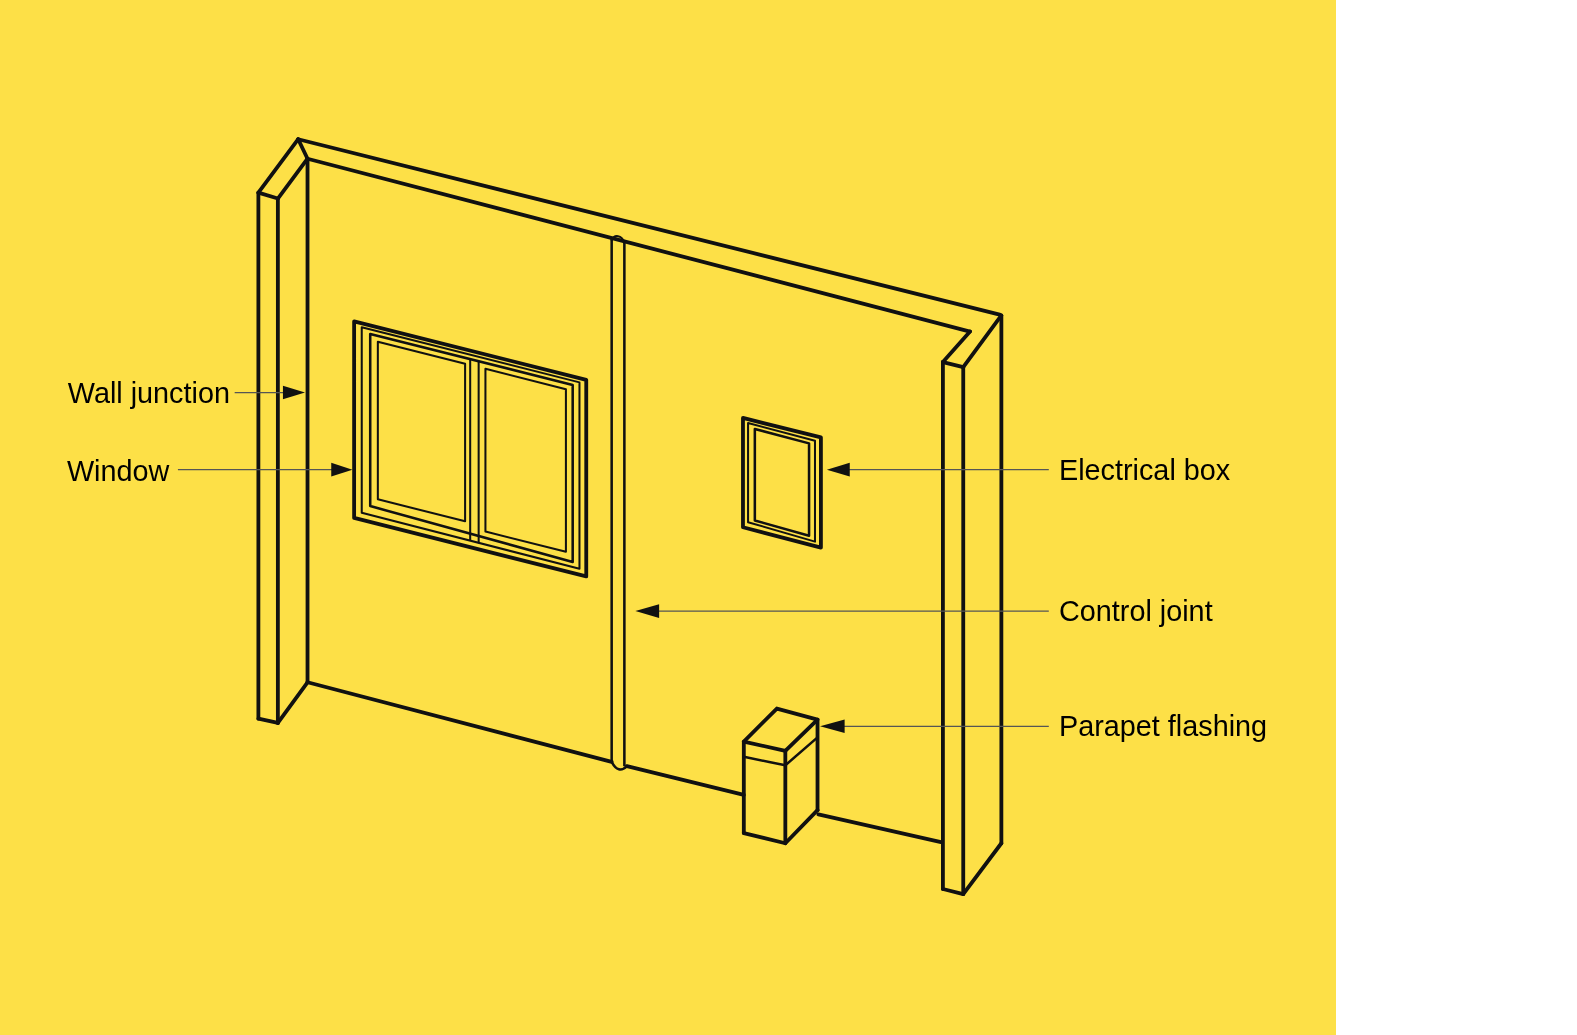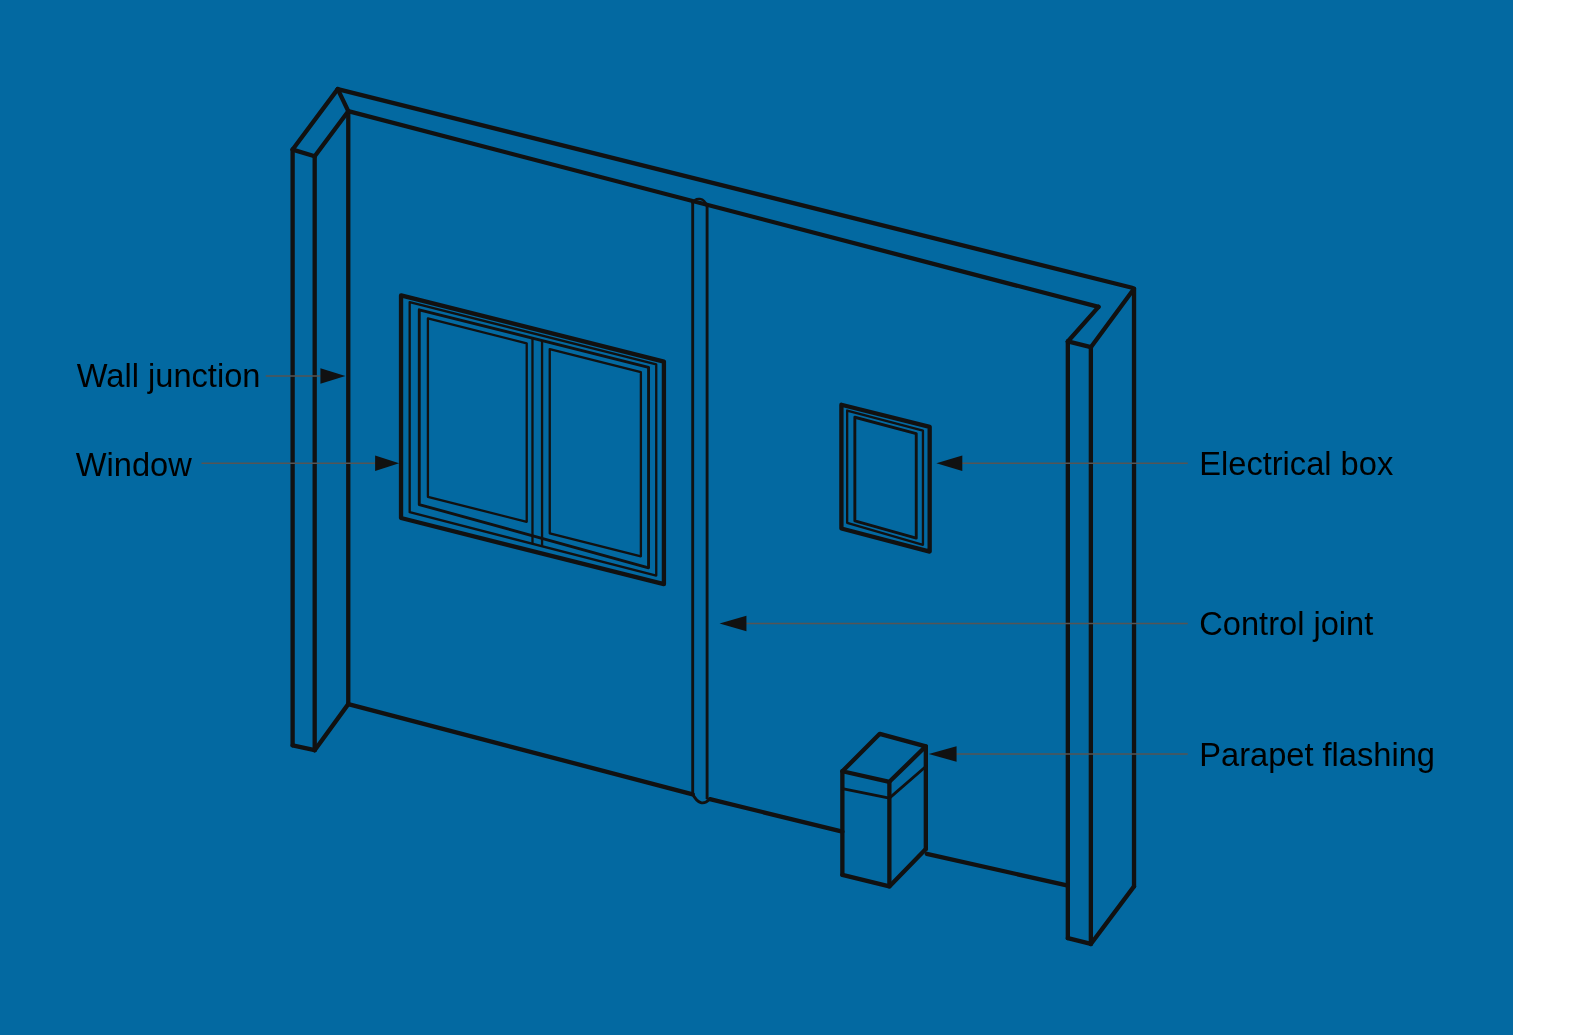--- a/index.html
+++ b/index.html
@@ -2,23 +2,23 @@
 <html><head>
 <meta charset="utf-8">
 <style>
   html, body {
     margin: 0;
     padding: 0;
     background: #ffffff;
   }
   .figure {
     position: relative;
-    width: 1513px;
+    width: 1336px;
     height: 1035px;
-    background: #0369a1;
+    background: #fde047;
     overflow: hidden;
     font-family: "Liberation Sans", sans-serif;
   }
   .figure svg {
     position: absolute;
     left: 0;
     top: 0;
     width: 100%;
     height: 100%;
   }

